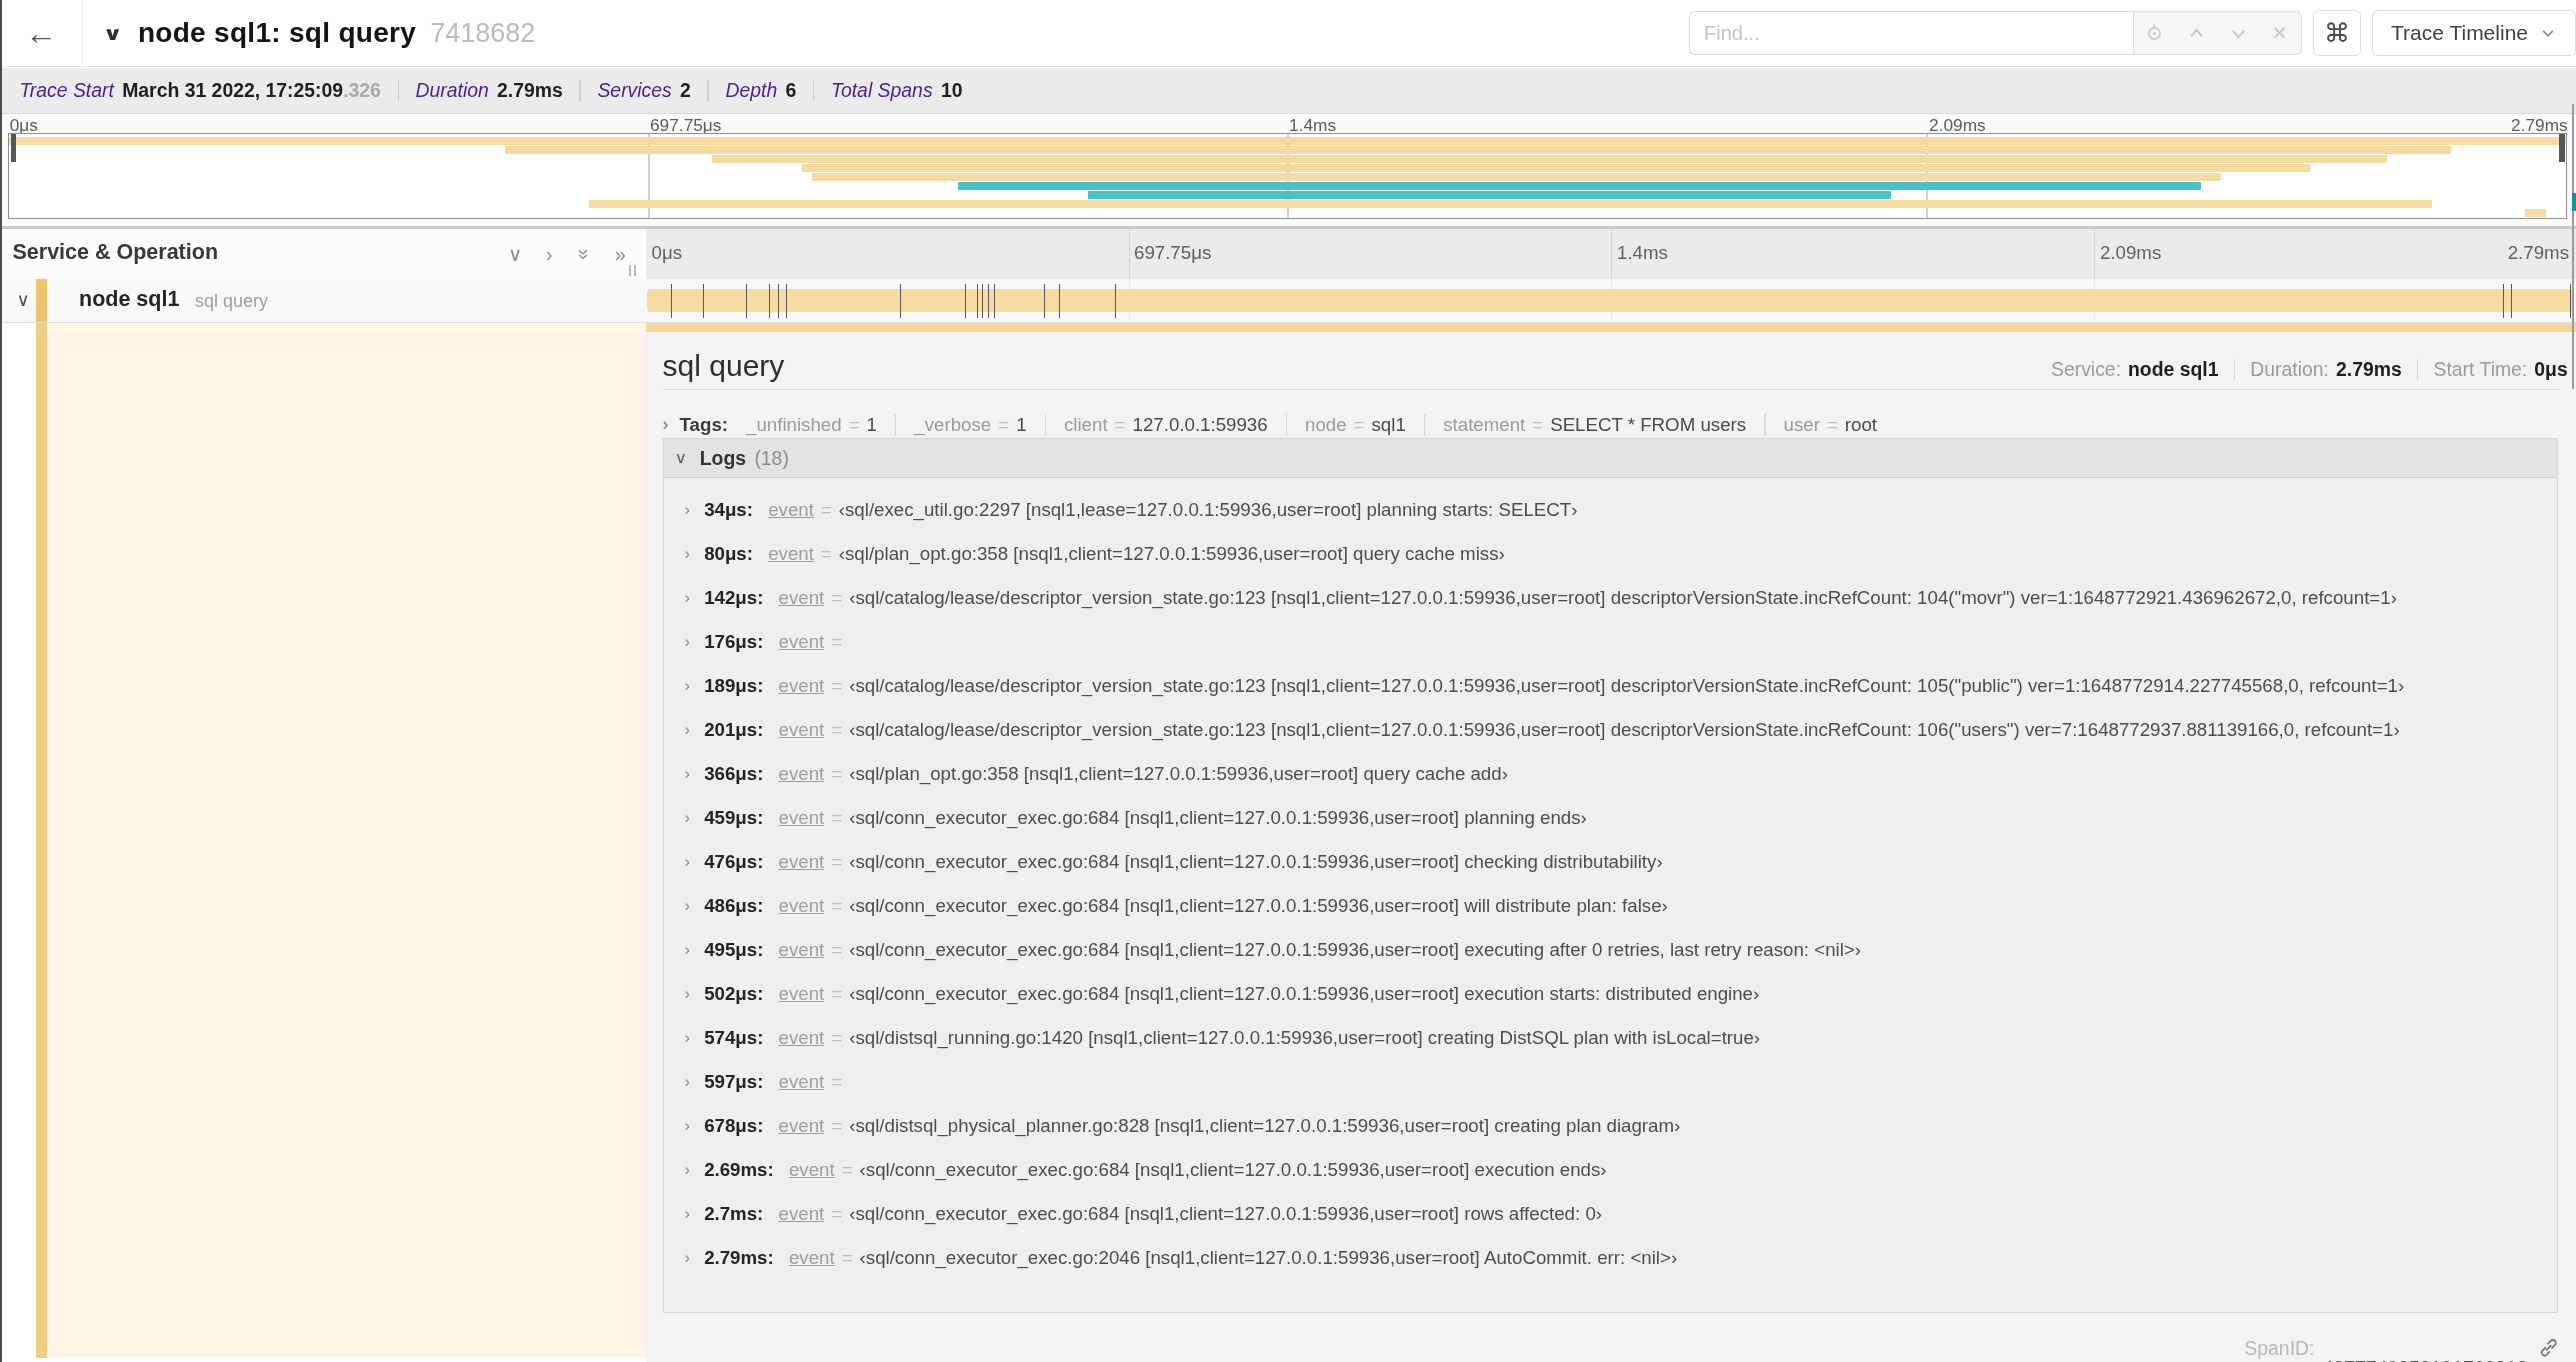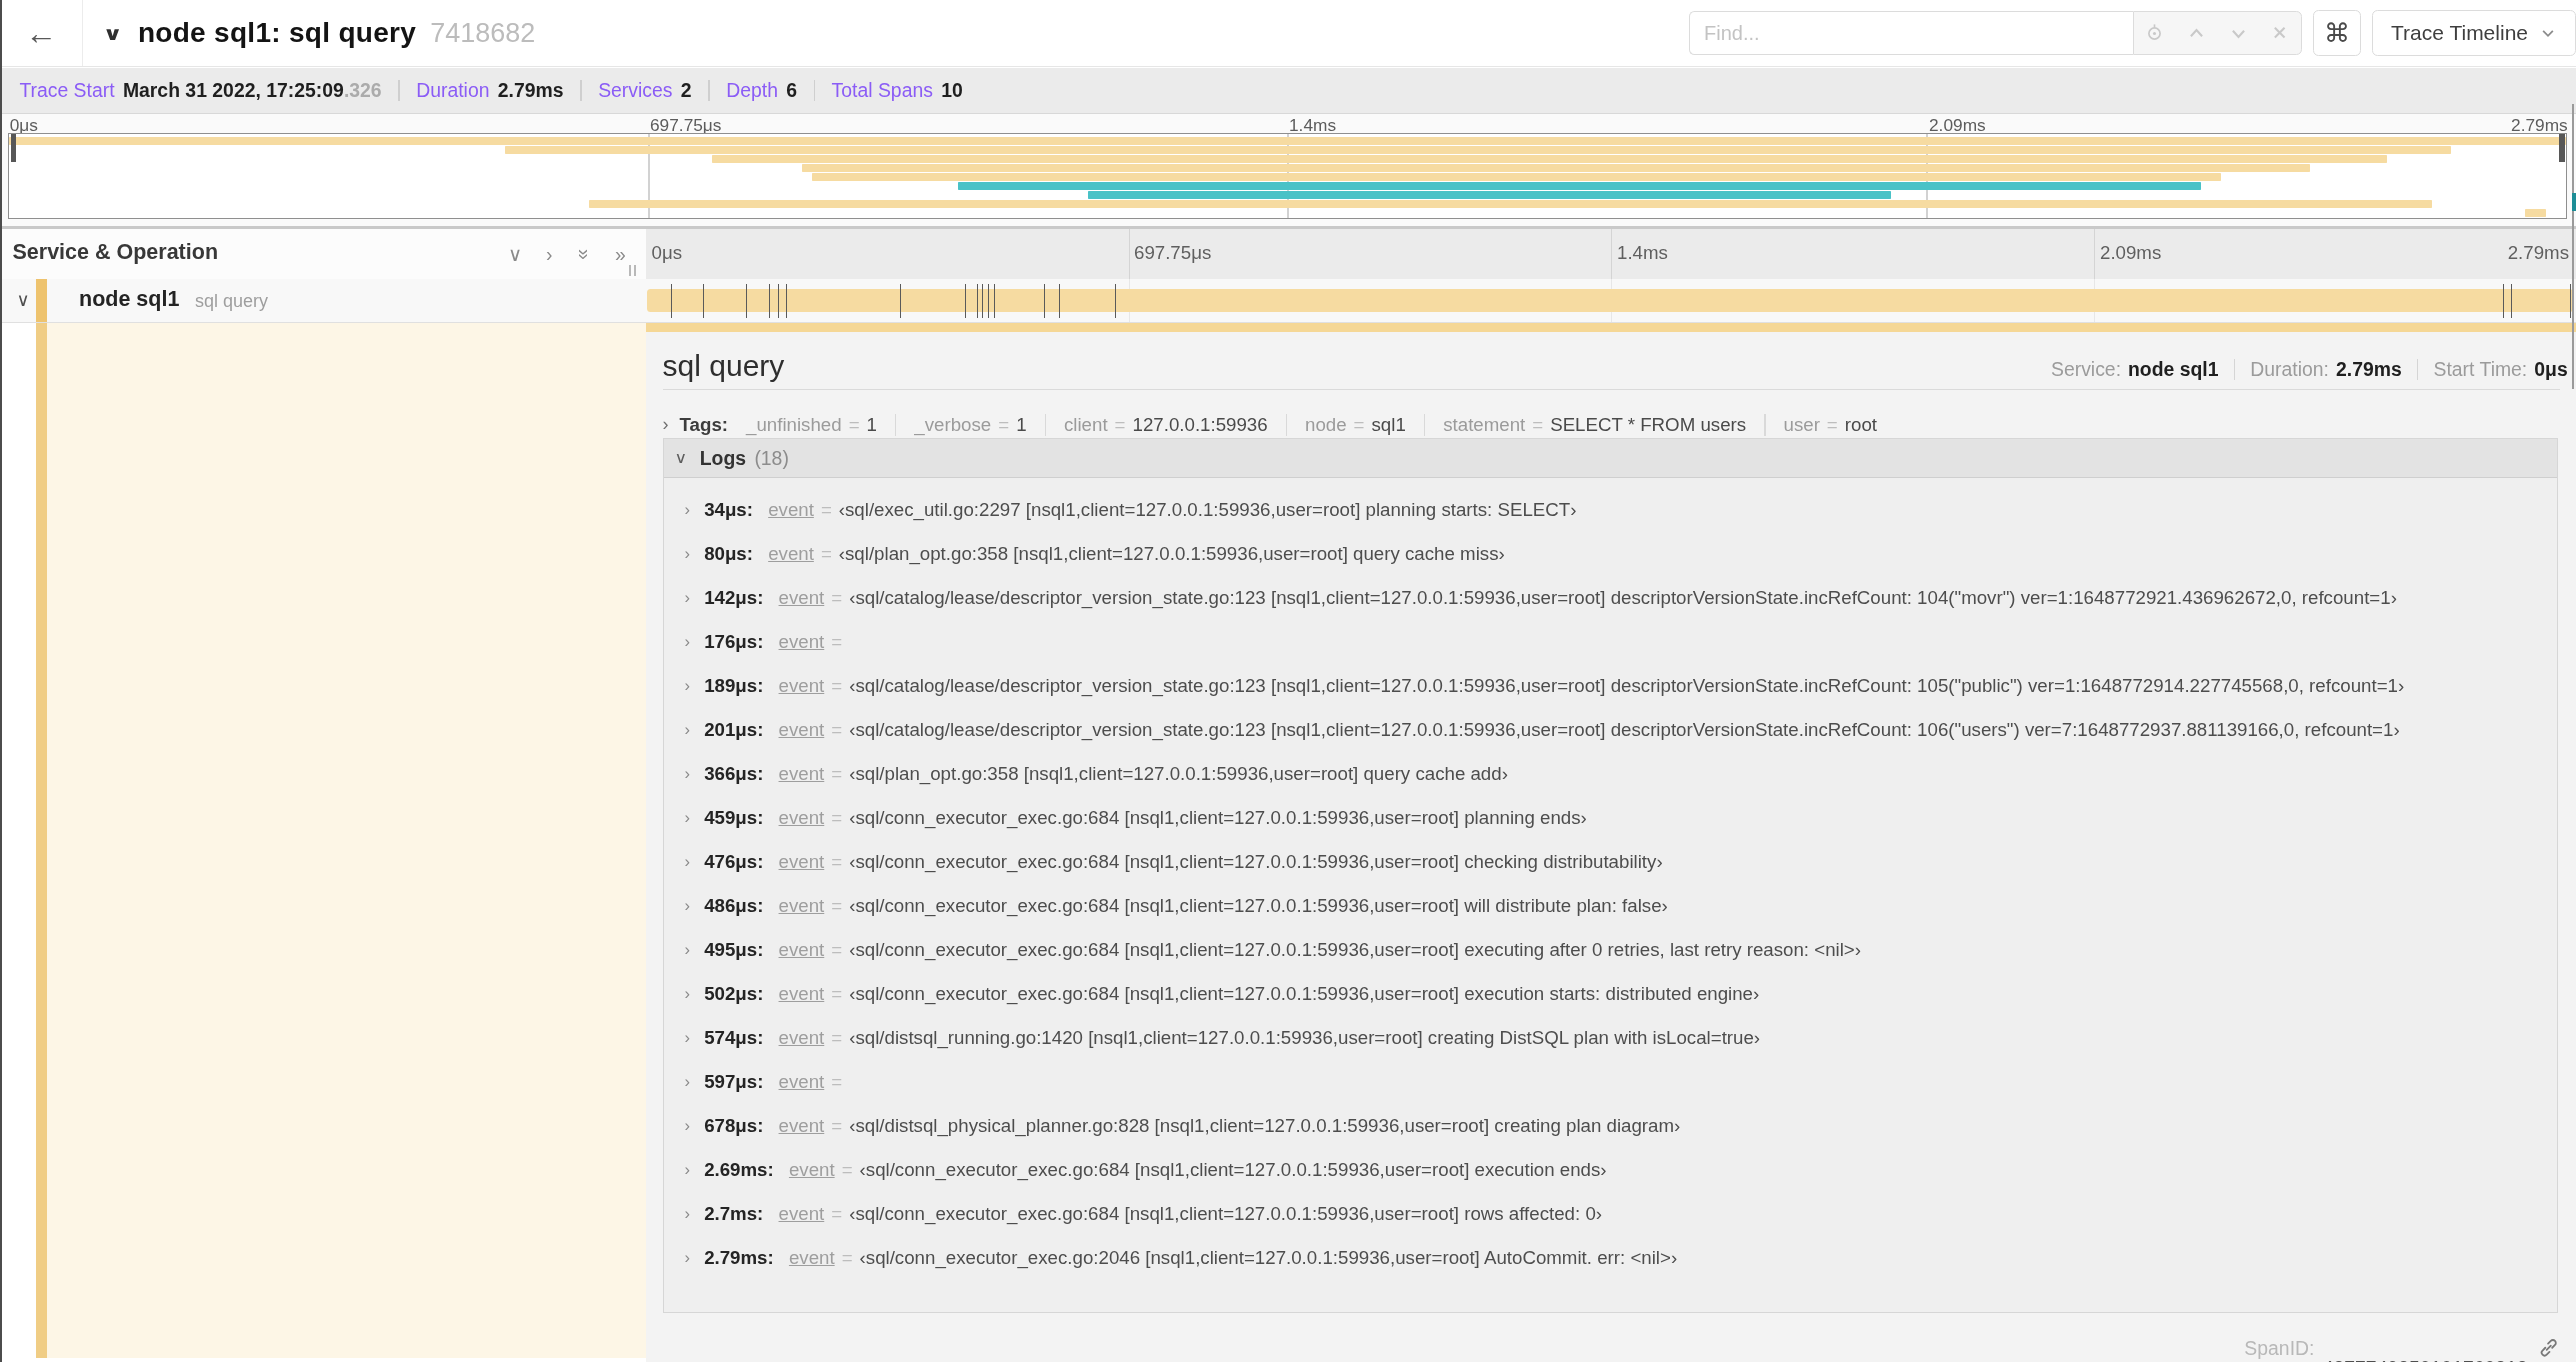--- a/index.html
+++ b/index.html
@@ -24,21 +24,21 @@
   .ftool{width:23.5px;height:23.5px;display:flex;align-items:center;justify-content:center;cursor:pointer;}
   #kbd-btn{width:46px;height:44px;border:1.4px solid #dcdcdc;border-radius:5.5px;background:#fff;margin-left:11px;
            display:flex;align-items:center;justify-content:center;font-size:26px;color:#4a4a4a;cursor:pointer;}
   #view-btn{height:44px;border:1.4px solid #dcdcdc;border-radius:5.5px;background:#fff;margin-left:11px;
             display:flex;align-items:center;padding:0 18px;font-size:21px;color:#3f3f3f;cursor:pointer;}
   #view-btn svg{margin-left:11px;}
 
   
   #statsbar{left:0;top:68px;width:2576px;height:46px;background:#ebebeb;border-bottom:1.4px solid #d8d8d8;
             display:flex;align-items:center;padding-left:19.4px;box-sizing:border-box;font-size:19.4px;}
-  .stat-label{color:#8b5cf6;margin-right:8.3px;}
+  .stat-label{color:#4c1d95;margin-right:8.3px;font-style:italic;}
   .stat-value{color:#1f1f1f;font-weight:bold;}
   .stat-dim{color:#ababab;font-weight:bold;}
   .stat-sep{width:1.4px;height:21px;background:#cfcfcf;margin:0 16.6px;}
 
   
   #minimap-section{left:0;top:114px;width:2576px;height:112px;background:#fafafa;}
   .mini-label{position:absolute;top:1.4px;font-size:17.3px;color:#5c5c5c;}
   #mini-canvas{position:absolute;left:8.3px;top:19.4px;width:2559px;height:86px;background:#fff;
                border:1.4px solid #8f8f8f;box-sizing:border-box;}
   .mini-grid{position:absolute;top:0;bottom:0;width:1.4px;background:#d2d2d2;}
@@ -343,21 +343,21 @@
         <span id="logs-chevron">∨</span>
         <span id="logs-title">Logs</span>
         <span id="logs-count">(18)</span>
       </div>
       <div id="logs-list">
   <div class="log-row">
     <span class="log-chevron">›</span>
     <span class="log-time">34μs:</span>
     <span class="log-key">event</span>
     <span class="log-eq">=</span>
-    <span class="log-val">‹sql/exec_util.go:2297 [nsql1,client=127.0.0.1:59936,user=root] planning starts: SELECT›</span>
+    <span class="log-val">‹sql/exec_util.go:2297 [nsql1,lease=127.0.0.1:59936,user=root] planning starts: SELECT›</span>
   </div>
 
   <div class="log-row">
     <span class="log-chevron">›</span>
     <span class="log-time">80μs:</span>
     <span class="log-key">event</span>
     <span class="log-eq">=</span>
     <span class="log-val">‹sql/plan_opt.go:358 [nsql1,client=127.0.0.1:59936,user=root] query cache miss›</span>
   </div>
 

